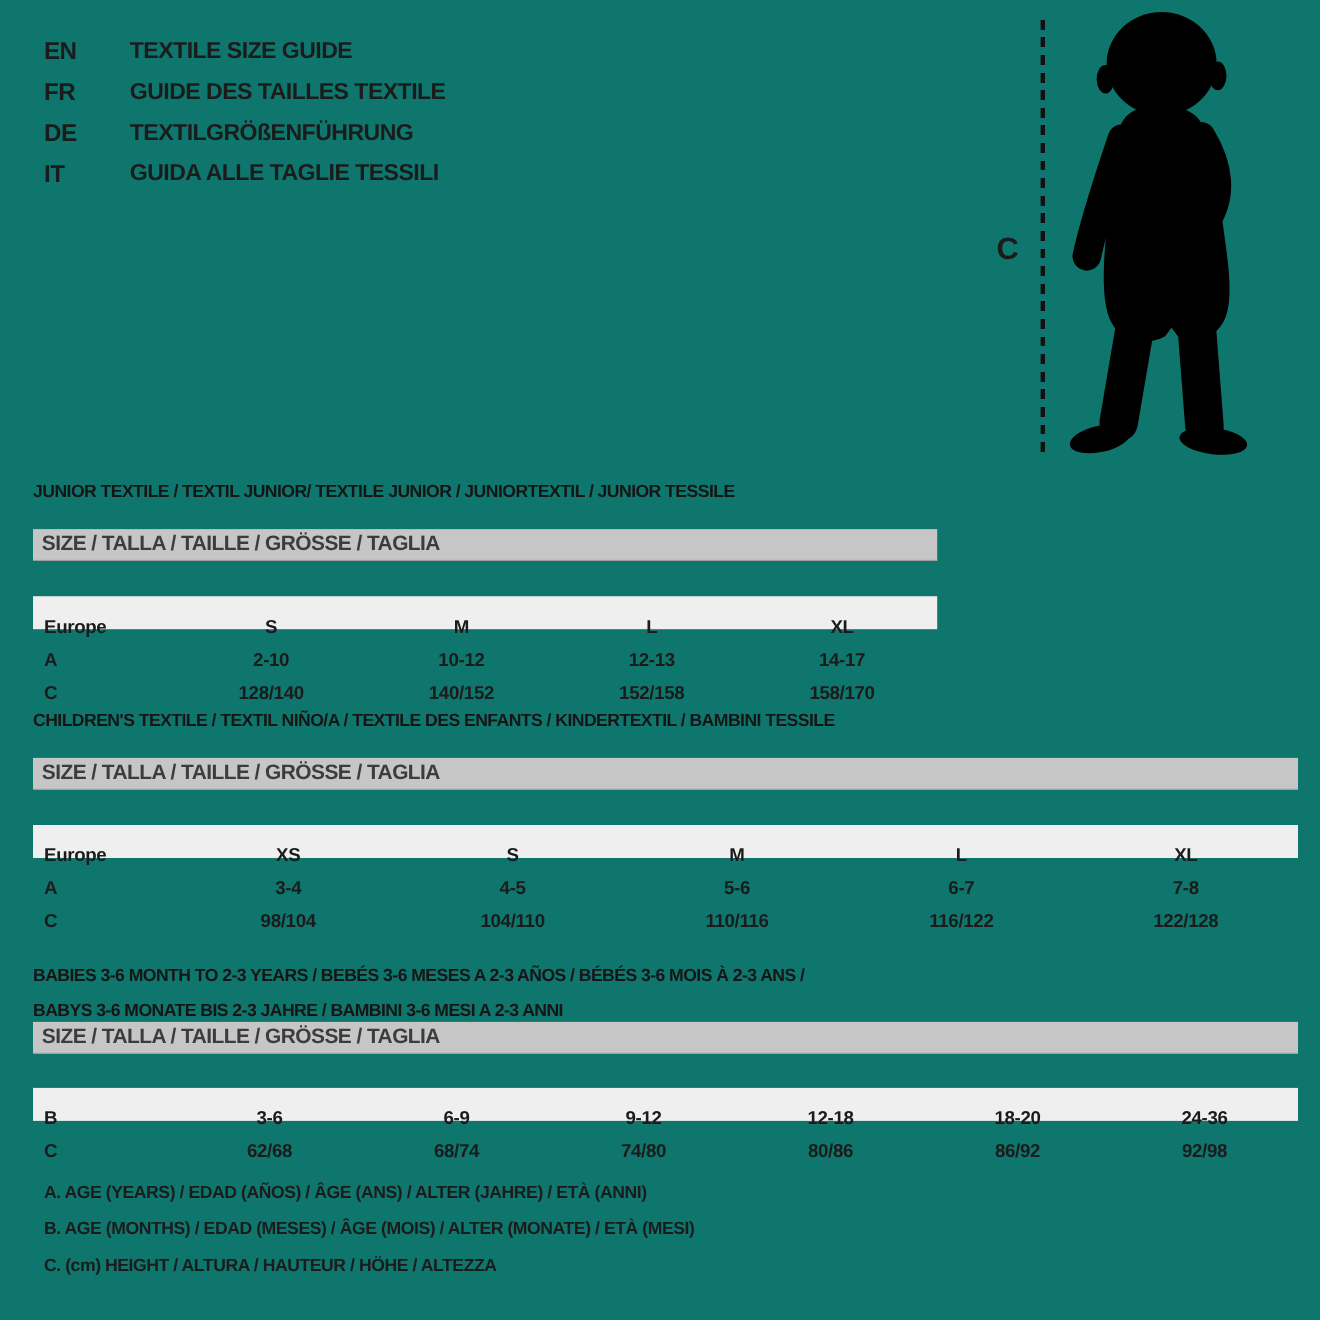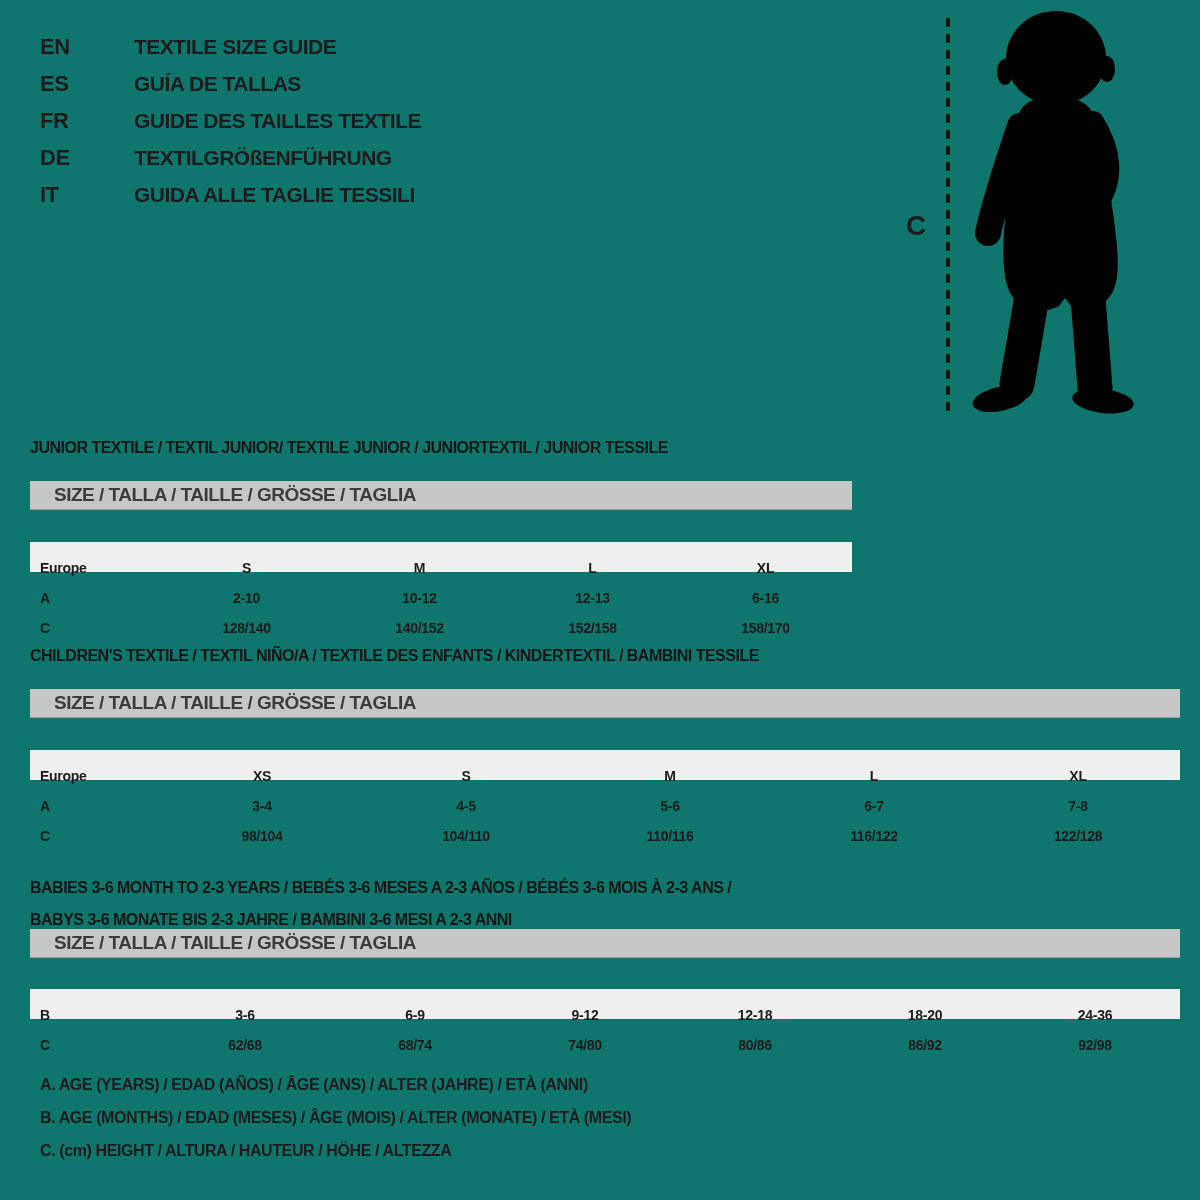--- a/index.html
+++ b/index.html
@@ -4,64 +4,60 @@
 <style>
   html,body{margin:0;padding:0;background:#ffffff;}
   .page{
     position:relative;width:1200px;height:1200px;background:#0f766e;overflow:hidden;
     font-family:"Liberation Sans","DejaVu Sans",sans-serif;color:#1b1b1b;
   }
   
   .lang-block{position:absolute;left:40px;top:28px;}
   .lang-row{display:flex;height:37px;align-items:center;}
   .lang-code{width:78px;font-size:22px;font-weight:700;letter-spacing:-0.5px;}
-  .lang-title{font-size:21px;font-weight:700;letter-spacing:-0.5px;margin-left:16px;}
+  .lang-title{font-size:21px;font-weight:700;letter-spacing:-0.5px;}
   
   .figure-label{position:absolute;left:906px;top:210px;font-size:28px;font-weight:700;}
   .dashed-line{
     position:absolute;left:946px;top:18px;width:4px;height:398px;
     background:repeating-linear-gradient(to bottom,#111 0 9px,transparent 9px 16px);
   }
   .silhouette{position:absolute;left:968px;top:10px;}
   
   .section-heading{
     position:absolute;left:30px;font-size:16px;font-weight:700;
     letter-spacing:-0.5px;line-height:32px;white-space:pre;color:#151515;
   }
   .size-bar{
     position:absolute;left:30px;height:29px;background:#c6c6c6;
     border-bottom:1px solid #9e9e9e;display:flex;align-items:center;
-    padding-left:24px;box-sizing:border-box;
+    padding-left:8px;box-sizing:border-box;
     font-size:19px;font-weight:700;letter-spacing:-0.5px;color:#3c3c3c;text-align:center;
   }
   .size-table{position:absolute;left:30px;}
   .trow{display:grid;height:30px;align-items:center;}
   .trow.cols5{grid-template-columns:130px repeat(4,1fr);}
   .trow.cols6{grid-template-columns:130px repeat(5,1fr);}
   .trow.cols7{grid-template-columns:130px repeat(6,1fr);}
   .trow.shade{background:#efefef;}
-  .tcell{font-size:14px;font-weight:700;letter-spacing:-0.3px;text-align:center;margin-top:48px;}
+  .tcell{font-size:17px;font-weight:700;letter-spacing:-0.3px;text-align:center;margin-top:48px;}
   .tcell.first{text-align:left;padding-left:10px;}
   
   .legend{position:absolute;left:40px;top:1068px;}
   .legend-line{font-size:16px;font-weight:700;letter-spacing:-0.4px;line-height:33px;white-space:pre;}
 </style>
 </head>
 <body>
 
 <div class="page">
 
   <div class="lang-block">
     <div class="lang-row">
       <span class="lang-code">EN</span>
       <span class="lang-title">TEXTILE SIZE GUIDE</span>
-    </div>
-    <div class="lang-row">
-      <span class="lang-code">ES</span>
-      <span class="lang-title">GUÍA DE TALLAS</span>
     </div>
     <div class="lang-row">
       <span class="lang-code">FR</span>
       <span class="lang-title">GUIDE DES TAILLES TEXTILE</span>
     </div>
     <div class="lang-row">
       <span class="lang-code">DE</span>
       <span class="lang-title">TEXTILGRÖßENFÜHRUNG</span>
     </div>
     <div class="lang-row">
@@ -99,21 +95,21 @@
       <span class="tcell">S</span>
       <span class="tcell">M</span>
       <span class="tcell">L</span>
       <span class="tcell">XL</span>
     </div>
     <div class="trow cols5 shade">
       <span class="tcell first">A</span>
       <span class="tcell">2-10</span>
       <span class="tcell">10-12</span>
       <span class="tcell">12-13</span>
-      <span class="tcell">6-16</span>
+      <span class="tcell">14-17</span>
     </div>
     <div class="trow cols5">
       <span class="tcell first">C</span>
       <span class="tcell">128/140</span>
       <span class="tcell">140/152</span>
       <span class="tcell">152/158</span>
       <span class="tcell">158/170</span>
     </div>
   </div>
 

